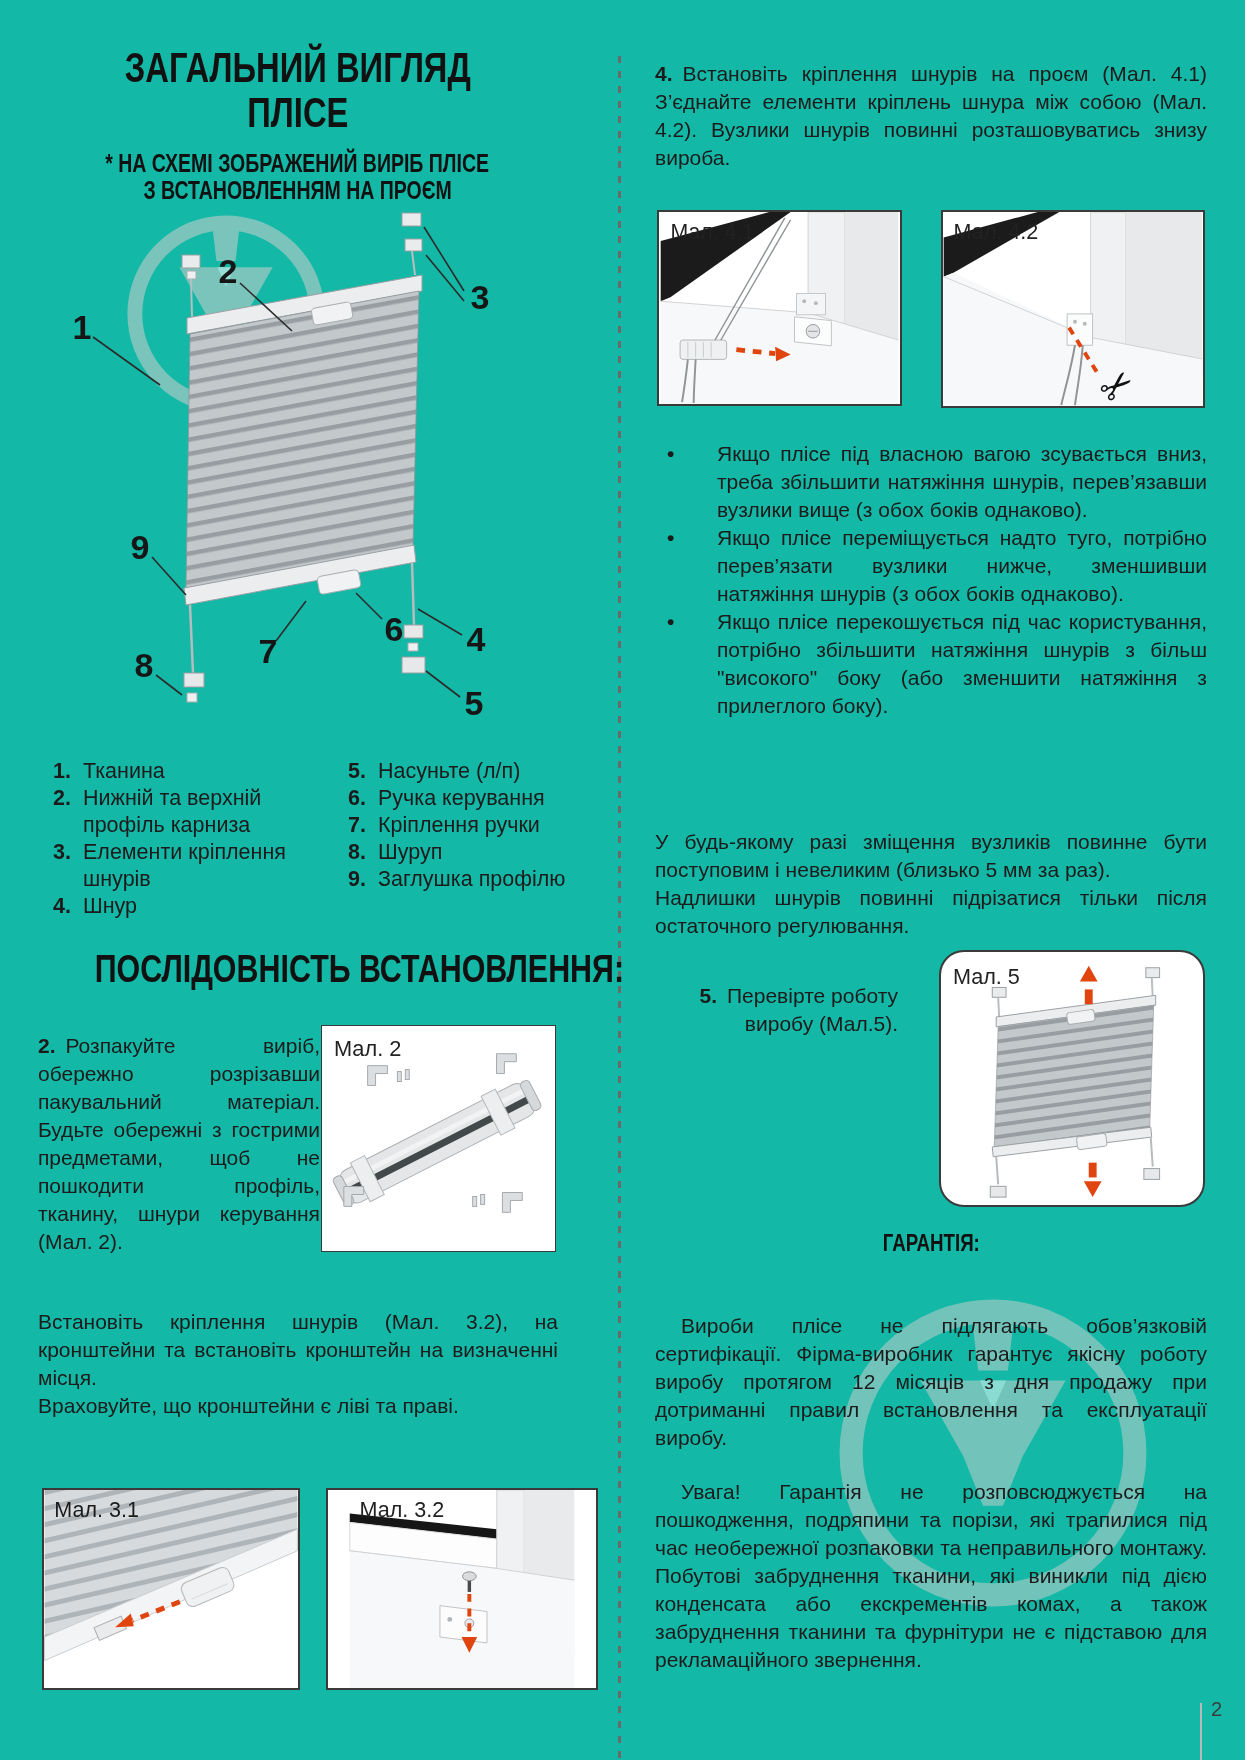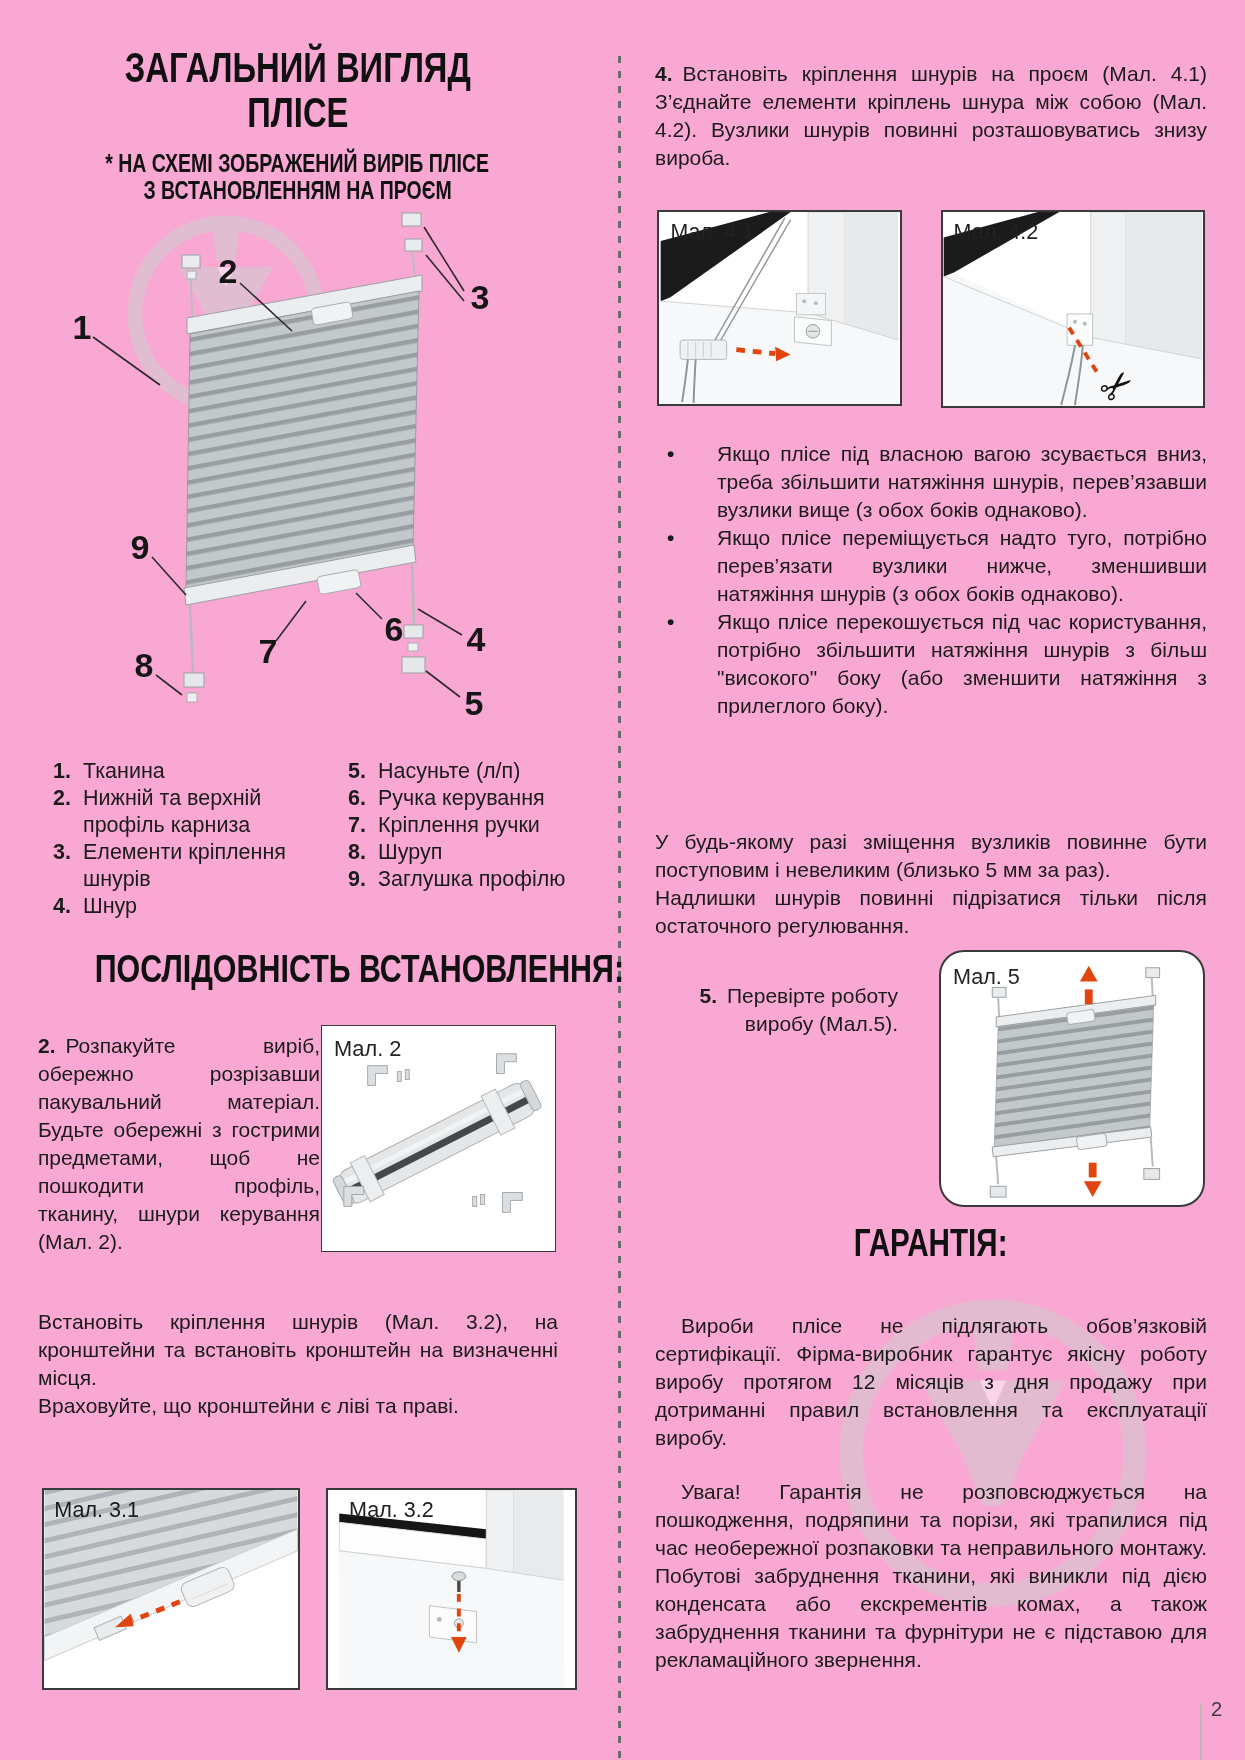--- a/index.html
+++ b/index.html
@@ -1,28 +1,28 @@
 <!DOCTYPE html>
 <html><head>
 <meta charset="utf-8">
 <style>
   html,body{margin:0;padding:0;background:#ffffff;}
-  .page{position:relative;width:1245px;height:1760px;background:#f9a8d4;overflow:hidden;
+  .page{position:relative;width:1245px;height:1760px;background:#14b8a6;overflow:hidden;
         font-family:"Liberation Sans",sans-serif;color:#1b1b1b;}
   .abs{position:absolute;}
   .z1{z-index:2;}
   .body-text{font-size:21px;line-height:28px;text-align:justify;}
   .pnum{font-weight:bold;margin-right:10px;}
   .cond{font-weight:bold;text-align:center;}
   .cond .ln{display:block;}
   .cond .ln>span{display:inline-block;transform:scaleX(0.78);transform-origin:50% 50%;white-space:nowrap;}
   .title{font-size:42px;line-height:45px;letter-spacing:0px;color:#111;}
   .subtitle{font-size:25px;line-height:27px;color:#111;}
   .sechead{font-size:39px;line-height:42px;color:#111;}
-  .garhead{font-size:38px;line-height:42px;color:#111;}
+  .garhead{font-size:24px;line-height:42px;color:#111;}
   .figbox{border:2px solid #3a3a3a;background:#fff;box-sizing:border-box;}
   .figbox svg{display:block;width:100%;height:100%;}
   .leg-item{display:flex;font-size:21.5px;line-height:27px;}
   .leg-num{font-weight:bold;width:30px;flex:none;}
   .bullets{font-size:21px;line-height:28px;}
   .bul{position:relative;padding-left:62px;text-align:justify;}
   .bul .dot{position:absolute;left:12px;top:0;font-weight:bold;}
   .indent{text-indent:26px;}
   .divider{background:repeating-linear-gradient(to bottom,#6a6a6a 0 7px,transparent 7px 15px);}
   .figlabel{font-family:"Liberation Sans",sans-serif;}
@@ -210,21 +210,21 @@
         <line x1="146" y1="104" x2="186" y2="104" stroke="#d7d9da"></line>
       </g>
       <g>
         <line x1="138" y1="114" x2="90" y2="133" stroke="#E0440F" stroke-width="5" stroke-dasharray="9 8"></line>
         <polygon points="72,140 88,126 91,139" fill="#E0440F"></polygon>
       </g>
       <text class="figlabel" x="10" y="28" font-size="22" fill="#1b1b1b">Мал. 3.1</text>
     </svg>
   </div>
 
-  <div class="abs figbox z1" style="left:326px;top:1488px;width:251px;height:202px;">
+  <div class="abs figbox z1" style="left:326px;top:1488px;width:272px;height:202px;">
     <svg viewBox="0 0 229 202">
       <polygon points="0,24 150,40 150,50 0,33" fill="#161616"></polygon>
       <polygon points="0,33 150,50 150,80 0,62" fill="#fdfdfd" stroke="#d8d8d8"></polygon>
       <polygon points="150,0 178,0 178,160 150,150" fill="#f0f1f2" stroke="#d3d3d3"></polygon>
       <polygon points="178,0 229,0 229,172 178,160" fill="#e8eaeb"></polygon>
       <polygon points="0,62 150,80 229,92 229,202 0,202" fill="#f7f8f9"></polygon>
       <polyline points="0,62 150,80 229,92" fill="none" stroke="#cfd2d4"></polyline>
       <polygon points="92,118 140,124 140,156 92,150" fill="#fcfcfc" stroke="#c0c3c5"></polygon>
       <circle cx="122" cy="136" r="4.5" fill="#e8eaeb" stroke="#9b9ea0"></circle>
       <circle cx="102" cy="132" r="2.5" fill="#b4b7b9"></circle>

